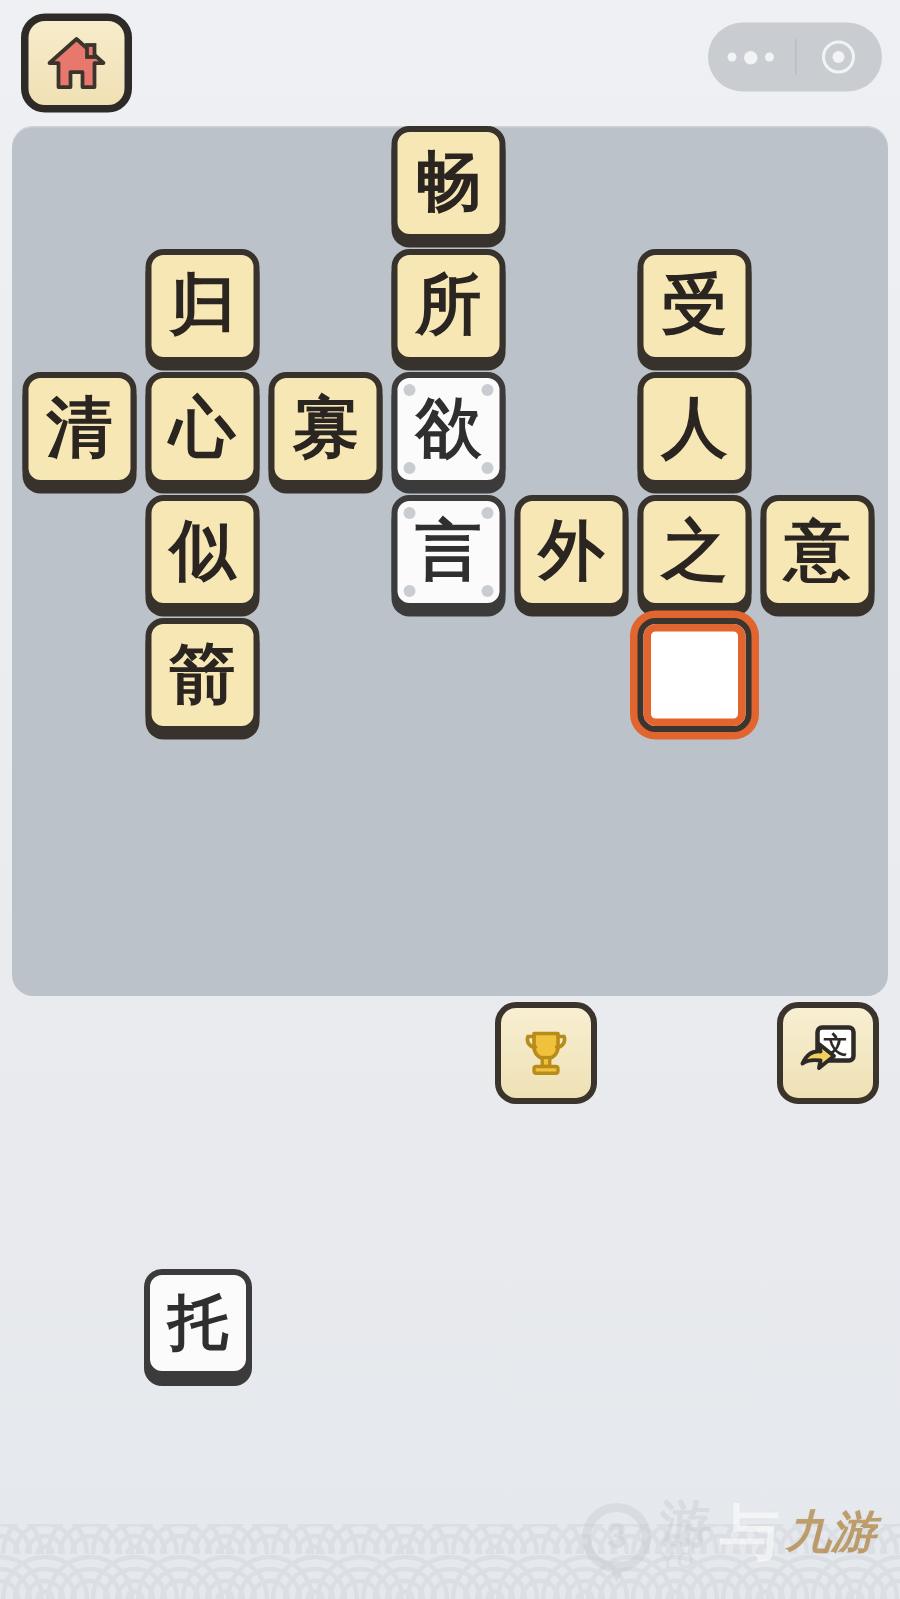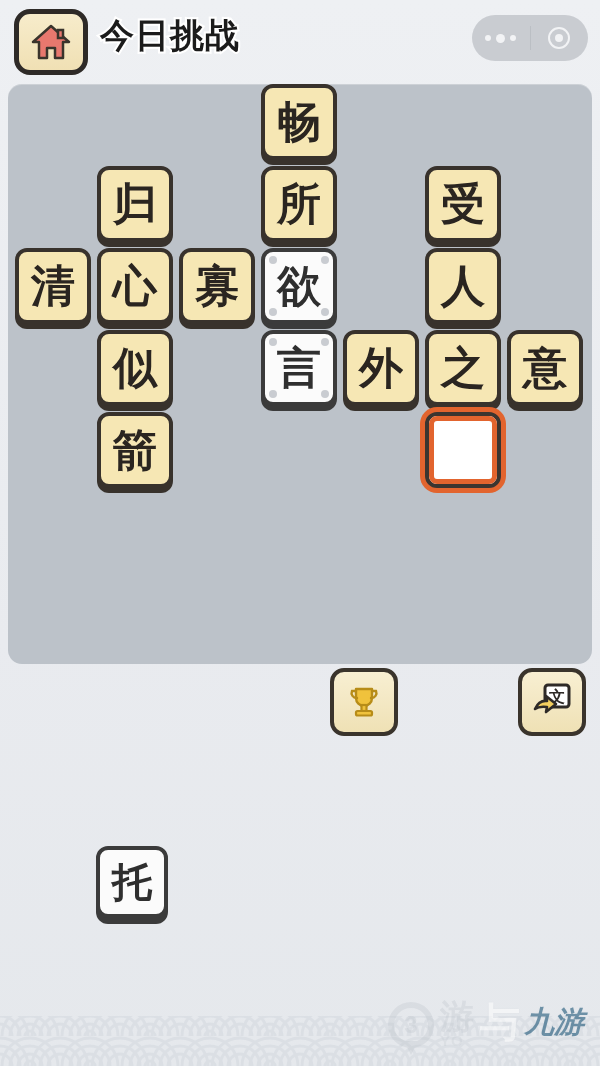--- a/index.html
+++ b/index.html
@@ -43,21 +43,21 @@
   .wm-right {
     position: absolute; left: 480px; top: 1002px;
     display: flex; align-items: center; gap: 4px;
     opacity: .55; pointer-events: none;
   }
   .wm-right .mark {
     font-size: 40px; font-weight: bold; color: #ffffff; line-height: 1;
     text-shadow: 0 0 2px #d8dce1;
   }
   .wm-right .name {
-    font-size: 30px; font-weight: bold; color: #0c4a6e; line-height: 1;
+    font-size: 30px; font-weight: bold; color: #a16207; line-height: 1;
     text-shadow: 0 0 2px #d8dce1; font-style: italic;
   }
 
   
   .topbar {
     position: absolute; left: 0; top: 0; width: 600px; height: 84px;
   }
   .home-btn {
     position: absolute; left: 14px; top: 9px; width: 74px; height: 66px;
     background: linear-gradient(180deg,#f7eccb 0%, #f0e0b4 100%);
@@ -242,21 +242,20 @@
 
 <div class="topbar">
 
   <div class="home-btn">
     <svg width="42" height="38" viewBox="0 0 42 38">
       <path d="M21 3 L39 19 L33 19 L33 35 L25 35 L25 25 L17 25 L17 35 L9 35 L9 19 L3 19 Z" fill="#e8786e" stroke="#3a342c" stroke-width="2.5" stroke-linejoin="round"></path>
       <rect x="28" y="7" width="5" height="8" fill="#e8786e" stroke="#3a342c" stroke-width="2.5"></rect>
     </svg>
   </div>
 
-  <div class="page-title">今日挑战</div>
 
   <div class="capsule">
     <div class="dots">
       <i></i>
         <i class="mid"></i>
         <i></i>
     </div>
     <div class="divider"></div>
     <div class="target">
       <div class="ring"></div>

